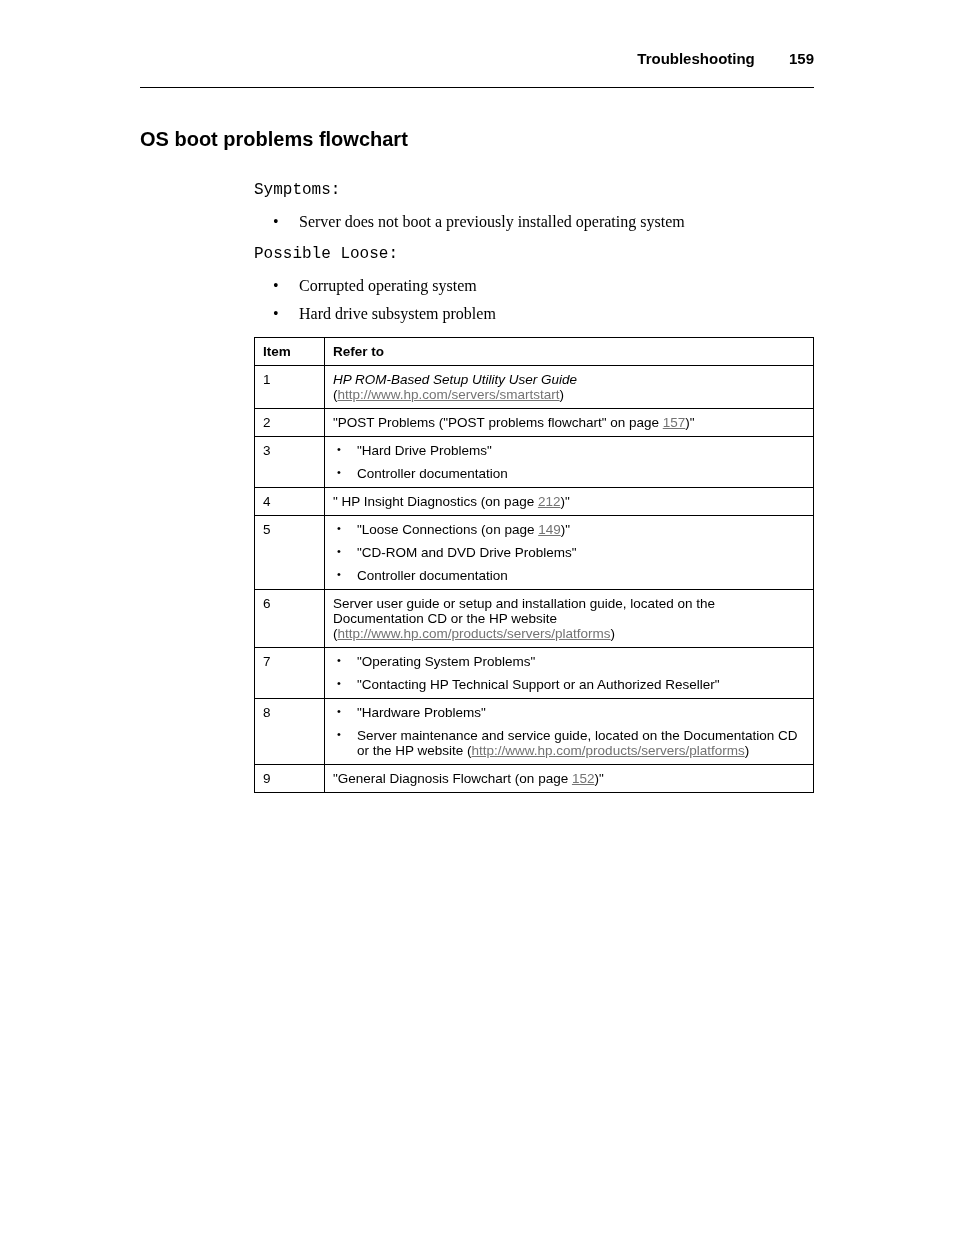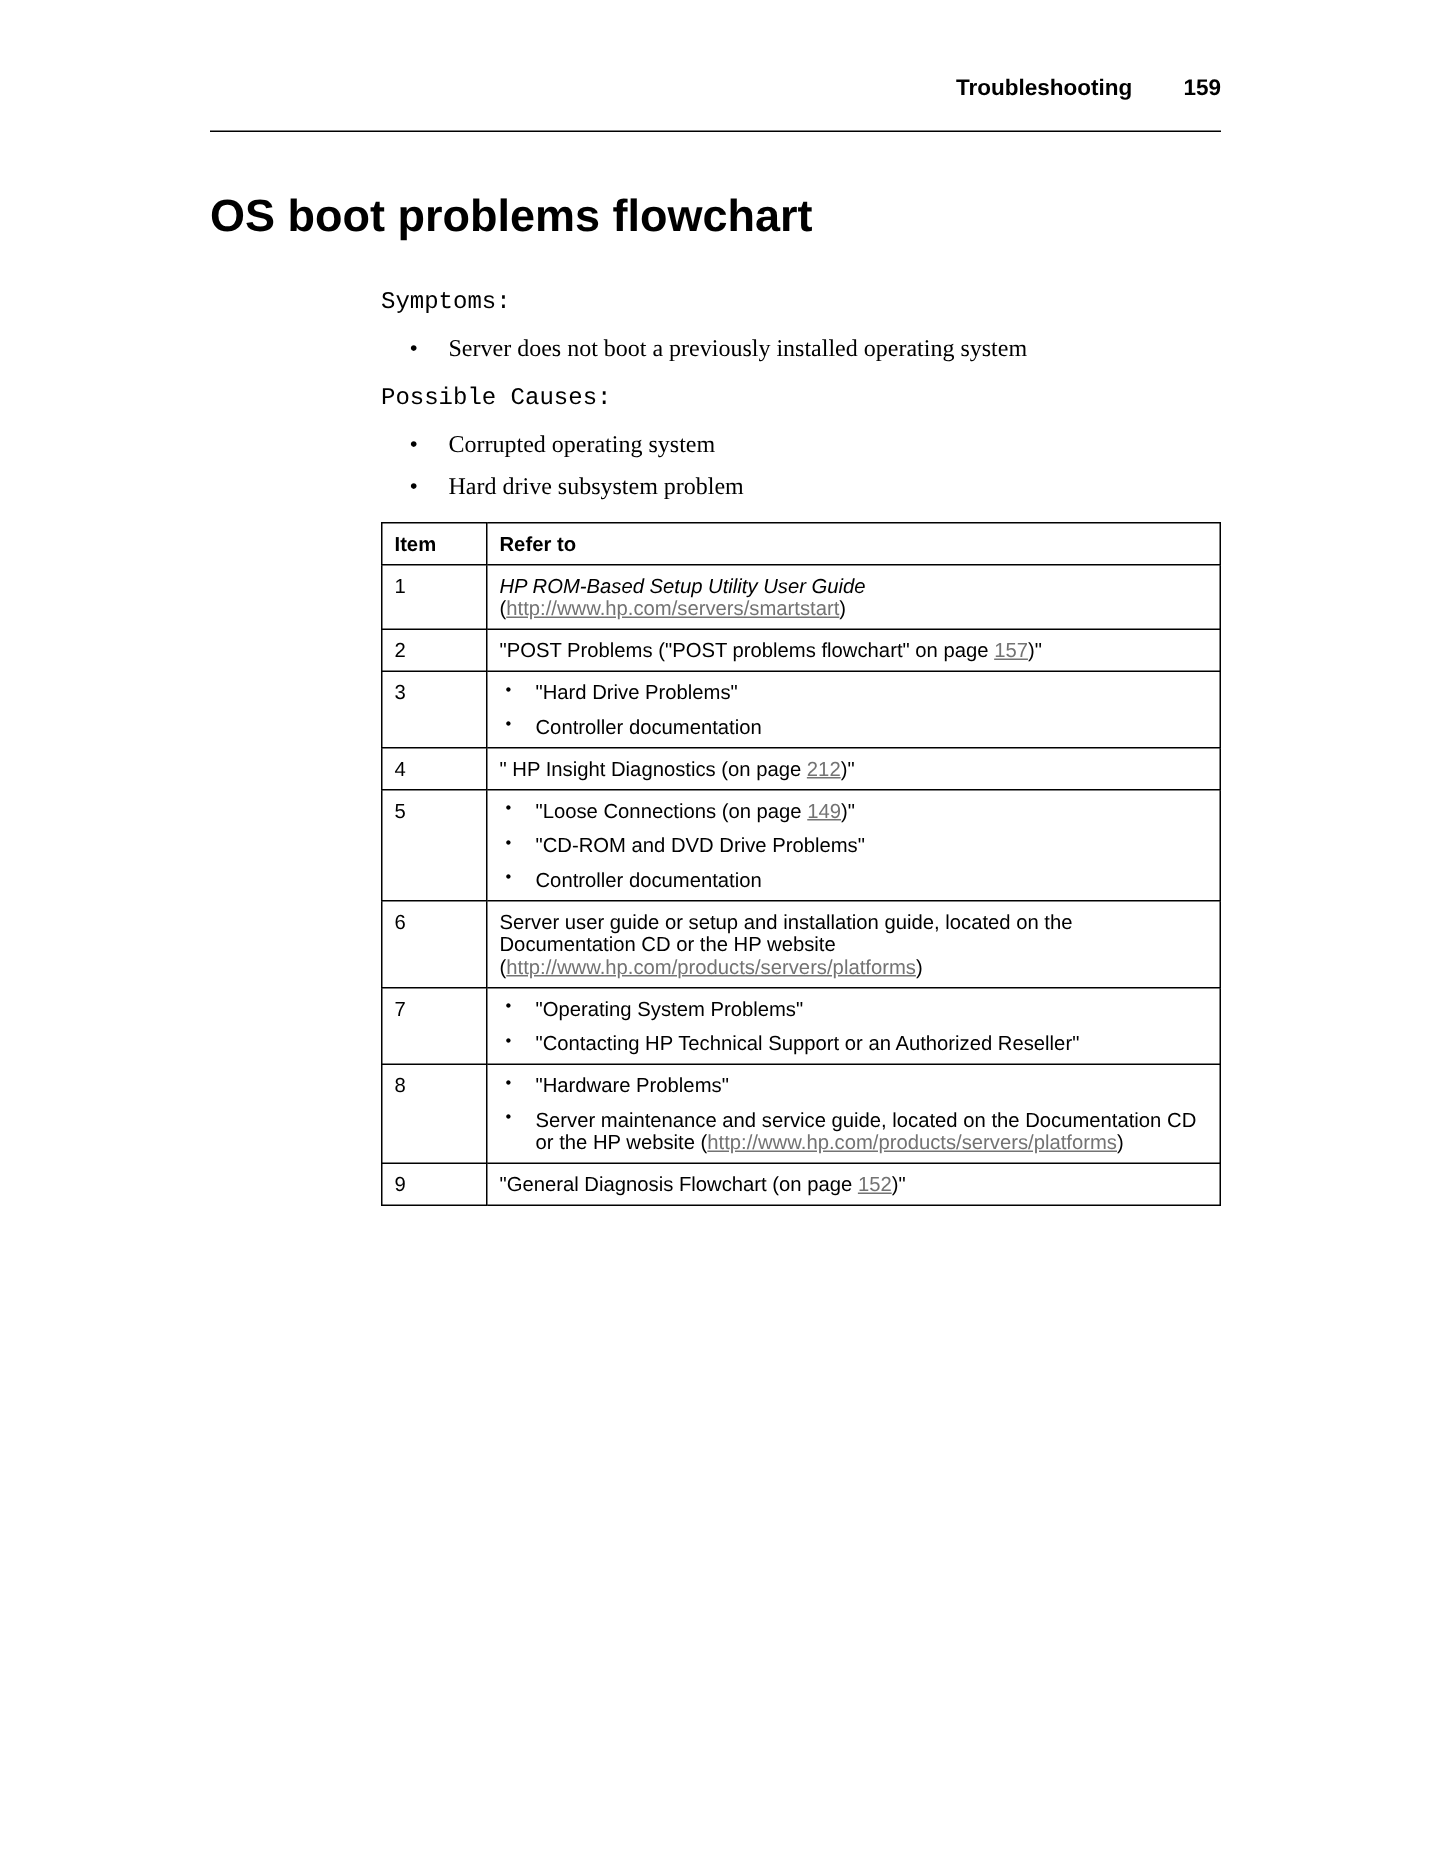--- a/index.html
+++ b/index.html
@@ -27,21 +27,21 @@
       padding-right: 0;
     }
     .header-section {
       display: inline;
     }
     .header-page {
       display: inline;
       margin-left: 30px;
     }
     .main-heading {
-      font-size: 30px;
+      font-size: 20px;
       font-weight: bold;
       margin-bottom: 30px;
       font-family: Arial, Helvetica, sans-serif;
     }
     .content-block {
       margin-left: 114px;
     }
     .para {
       font-family: Liberation Mono, monospace;
       font-size: 16px;
@@ -122,21 +122,21 @@
   </div>
 
   <h1 class="main-heading">OS boot problems flowchart</h1>
 
   <div class="content-block">
     <p class="para">Symptoms:</p>
     <ul class="bullets">
       <li>Server does not boot a previously installed operating system</li>
     </ul>
 
-    <p class="para">Possible Causes:</p>
+    <p class="para">Possible Loose:</p>
     <ul class="bullets">
       <li>Corrupted operating system</li>
       <li>Hard drive subsystem problem</li>
     </ul>
 
     <table class="ref-table">
       <thead>
         <tr>
           <th class="col-item">Item</th>
           <th>Refer to</th>

